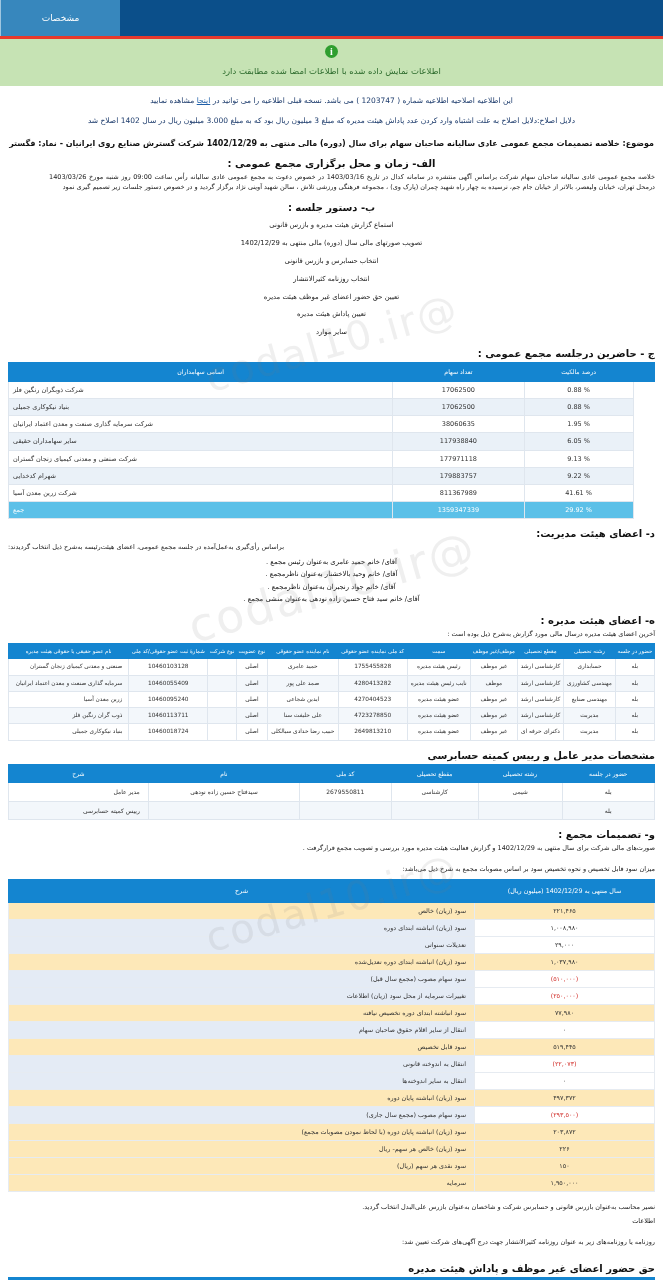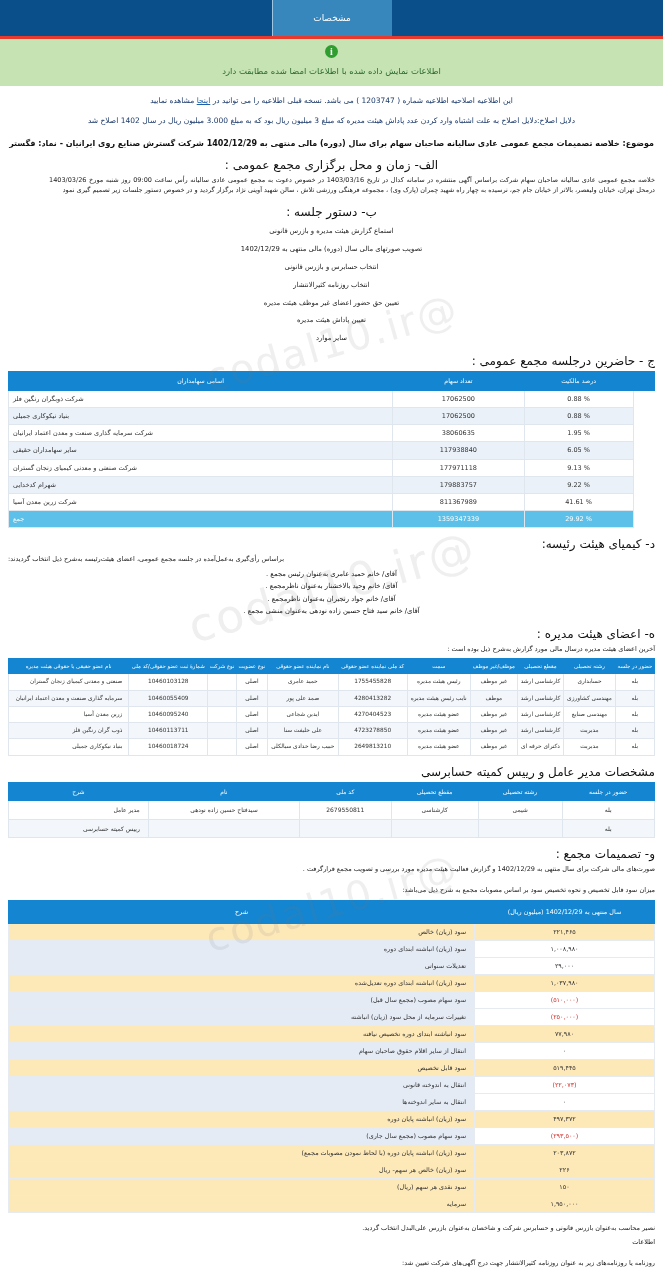--- a/index.html
+++ b/index.html
@@ -10,21 +10,21 @@
     background: #ffffff;
     font-family: "DejaVu Sans", "Liberation Sans", sans-serif;
   }
   body { position: relative; overflow-x: hidden; }
 
   
   .topbar {
     height: 36px;
     background: #0b4f8a;
     display: flex;
-    justify-content: center;
+    justify-content: flex-end;
     align-items: stretch;
     position: relative;
   }
   .topbar .tab {
     width: 120px;
     background: #3787bd;
     color: #ffffff;
     font-size: 9px;
     display: flex;
     align-items: center;
@@ -59,21 +59,21 @@
   .page { padding: 0 8px 8px 8px; }
 
   .line { font-size: 7.5px; color: #1b3a6b; text-align: center; margin: 9px 0; line-height: 1.5; }
   .line a { color: #1f5fa8; }
 
   .subject {
     font-size: 8px; color: #111; font-weight: bold;
     text-align: center; margin: 12px 0 10px 0;
   }
 
-  .sec-h { font-size: 12px; font-weight: normal; color: #111; margin: 9px 0 3px 0; text-align: right; }
+  .sec-h { font-size: 10px; font-weight: bold; color: #111; margin: 9px 0 3px 0; text-align: right; }
   .sec-h.center { text-align: center; }
   .para { font-size: 6.5px; color: #222; text-align: center; line-height: 1.65; margin: 0 0 3px 0; }
   .para.just { text-align: justify; margin-left: 41px; }
   .agenda { font-size: 6.8px; color: #222; text-align: center; margin: 6px 0; line-height: 1.9; }
   .agenda div { margin: 5px 0; }
   .bullets { font-size: 6.8px; color: #111; text-align: center; line-height: 1.85; margin: 2px 0 6px 0; }
 
   
   table { border-collapse: collapse; width: 100%; font-size: 6.5px; }
   table.tbl th {
@@ -237,21 +237,21 @@
       </tr>
       <tr class="total">
         <td class="pad"></td>
         <td>% 29.92</td>
         <td>1359347339</td>
         <td class="name">جمع</td>
       </tr>
     </tbody>
   </table>
 
-  <div class="sec-h">د- کیمیای هیئت رئیسه:</div>
+  <div class="sec-h">د- اعضای هیئت مدیریت:</div>
   <div class="para" style="text-align:left">براساس رأی‌گیری به‌عمل‌آمده در جلسه مجمع عمومی، اعضای هیئت‌رئیسه به‌شرح ذیل انتخاب گردیدند:</div>
   <div class="bullets">
     <div>آقای/ خانم  حمید عامری  به‌عنوان رئیس مجمع .</div>
     <div>آقای/ خانم  وحید بالاخشنار  به‌عنوان ناظرمجمع .</div>
     <div>آقای/ خانم  جواد رنجبران  به‌عنوان ناظرمجمع .</div>
     <div>آقای/ خانم  سید فتاح حسین زاده نودهی  به‌عنوان منشی مجمع .</div>
   </div>
 
   <div class="sec-h">ه- اعضای هیئت مدیره :</div>
   <div class="para" style="text-align:right">آخرین اعضای هیئت مدیره درسال مالی مورد گزارش به‌شرح ذیل بوده است :</div>
@@ -399,21 +399,21 @@
       <tr class="y">
         <td class="val">۱,۰۳۷,۹۸۰</td>
         <td class="desc">سود (زیان) انباشته ابتدای دوره تعدیل‌شده</td>
       </tr>
       <tr class="b">
         <td class="val neg">(۵۱۰,۰۰۰)</td>
         <td class="desc">سود سهام مصوب (مجمع سال قبل)</td>
       </tr>
       <tr class="b">
         <td class="val neg">(۲۵۰,۰۰۰)</td>
-        <td class="desc">تغییرات سرمایه از محل سود (زیان) انباشته</td>
+        <td class="desc">تغییرات سرمایه از محل سود (زیان) اطلاعات</td>
       </tr>
       <tr class="y">
         <td class="val">۷۷,۹۸۰</td>
         <td class="desc">سود انباشته ابتدای دوره تخصیص نیافته</td>
       </tr>
       <tr class="b">
         <td class="val">۰</td>
         <td class="desc">انتقال از سایر اقلام حقوق صاحبان سهام</td>
       </tr>
       <tr class="y">

